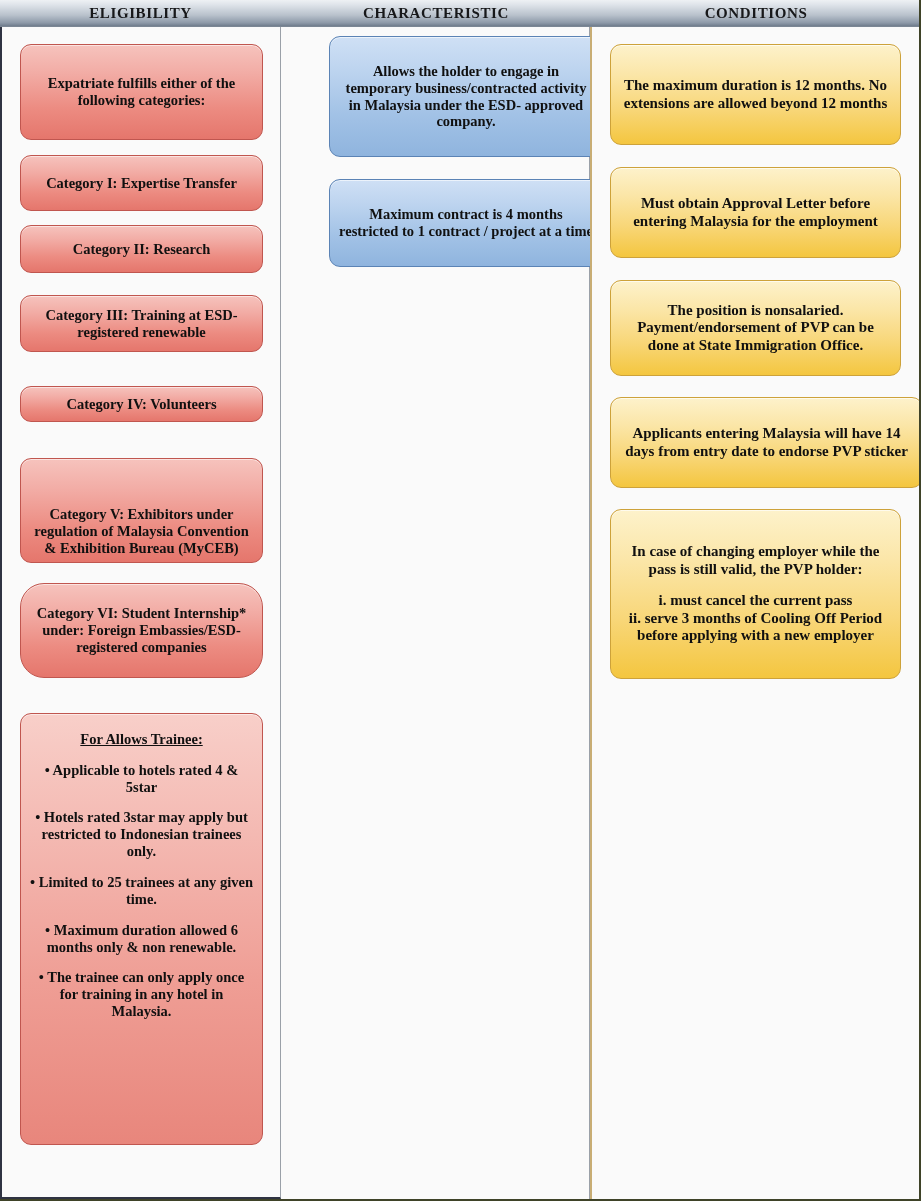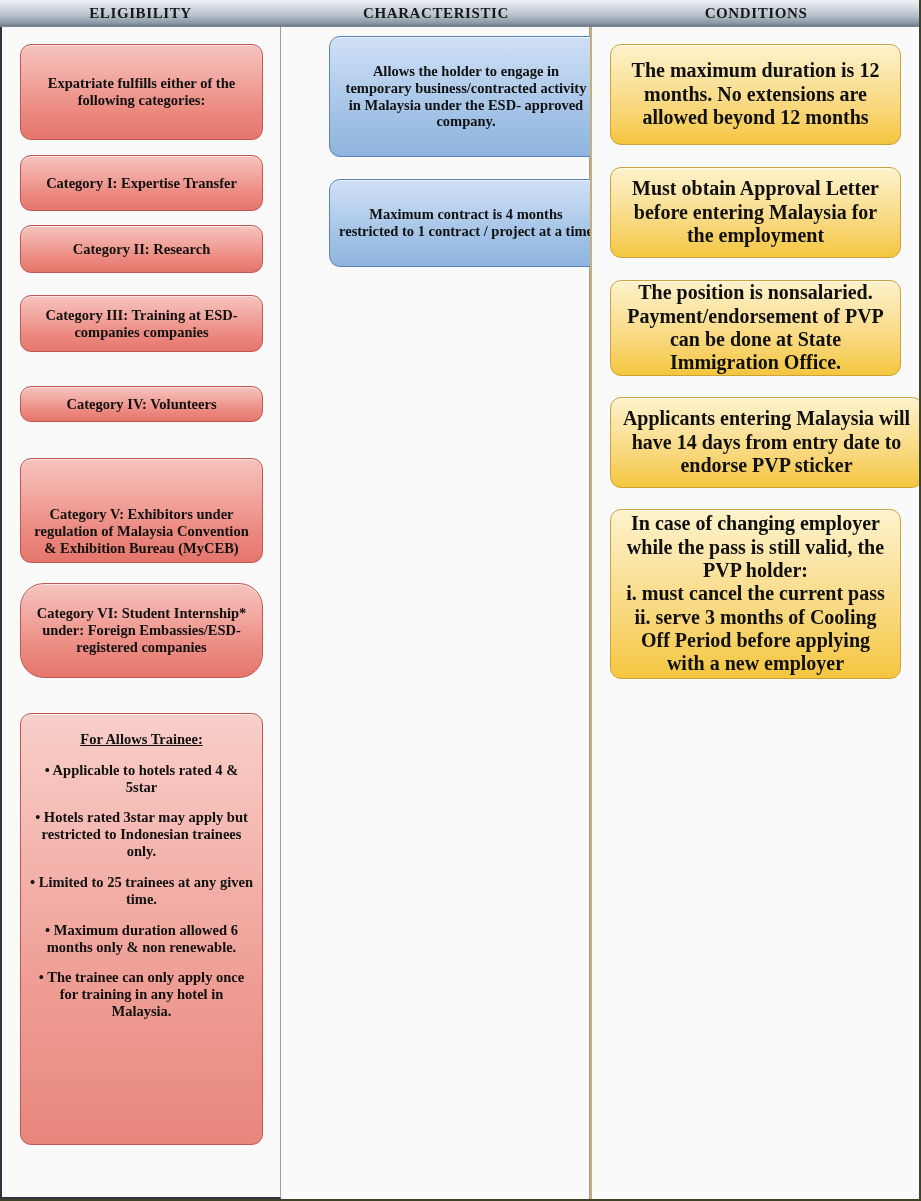--- a/index.html
+++ b/index.html
@@ -117,21 +117,21 @@
     box-shadow: inset 0 1px 0 rgba(255,255,255,0.6);
     font-size: 14.5px;
     margin-left: 32px;
   }
 
   
   .card-yellow {
     background: linear-gradient(to bottom, #fdf2cb 0%, #fbe6a8 30%, #f8d677 66%, #f4c63f 100%);
     border: 1px solid #cda23a;
     box-shadow: inset 0 1px 0 rgba(255,255,255,0.65);
-    font-size: 20px;
+    font-size: 15px;
   }
 
   .card p { margin: 0; width: 100%; }
   .card p + p { margin-top: 0; }
 
   .underline-title {
     text-decoration: underline;
     display: block;
   }
 
@@ -161,21 +161,21 @@
 
       <div class="card card-red" style="left:18px; top:128px; width:243px; height:56px;">
         <p>Category I: Expertise Transfer</p>
       </div>
 
       <div class="card card-red" style="left:18px; top:198px; width:243px; height:48px;">
         <p>Category II: Research</p>
       </div>
 
       <div class="card card-red" style="left:18px; top:268px; width:243px; height:57px;">
-        <p>Category III: Training at ESD- companies companies</p>
+        <p>Category III: Training at ESD- registered renewable</p>
       </div>
 
       <div class="card card-red" style="left:18px; top:359px; width:243px; height:36px;">
         <p>Category IV: Volunteers</p>
       </div>
 
       <div class="card card-red" style="left:18px; top:431px; width:243px; height:105px;justify-content:flex-end;">
         <p>Category V: Exhibitors under regulation  of Malaysia Convention &amp; Exhibition  Bureau (MyCEB)</p>
       </div>
 

